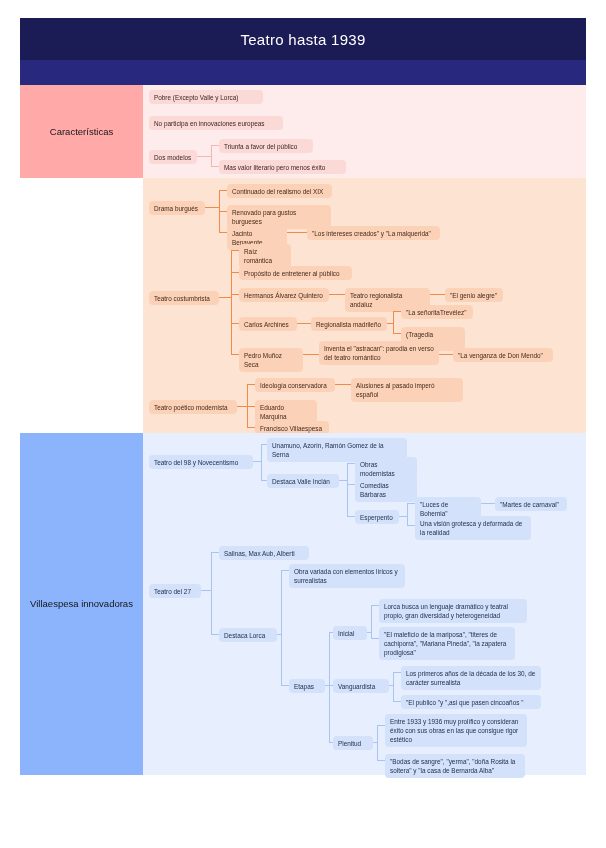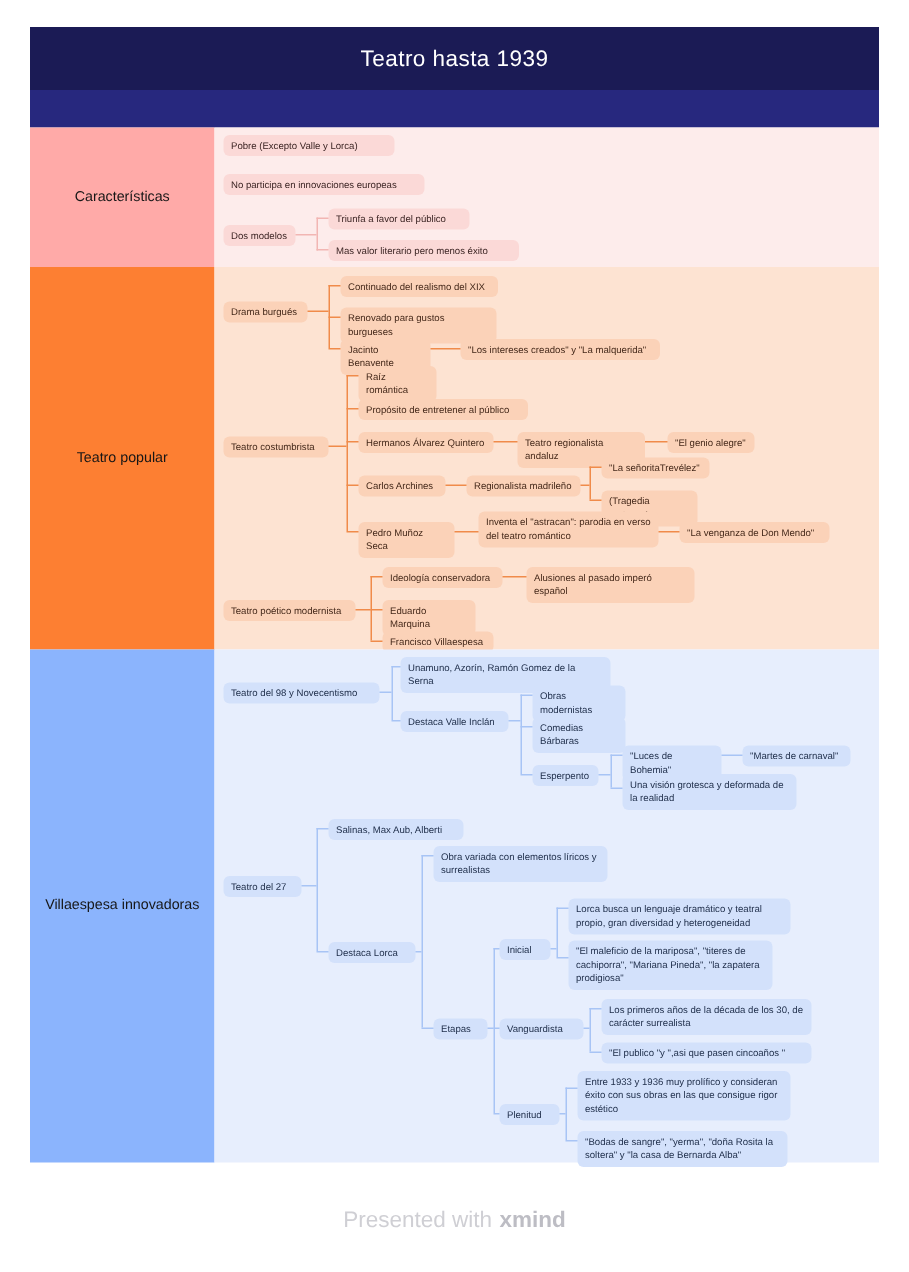--- a/index.html
+++ b/index.html
@@ -74,23 +74,20 @@
       <div class="node n-car" style="left:76px;top:75px;width:127px;">Mas valor literario pero menos éxito</div>
 
       <div class="ln ln-car h" style="left:54px;top:71px;width:14px;"></div>
       <div class="ln ln-car v" style="left:68px;top:60px;height:22px;"></div>
       <div class="ln ln-car h" style="left:68px;top:60px;width:8px;"></div>
       <div class="ln ln-car h" style="left:68px;top:81px;width:8px;"></div>
     </div>
   </div>
 
   <div class="band band-pop">
-    <div class="side">
-      <span>Teatro popular</span>
-    </div>
     <div class="body">
 
       <div class="node n-pop" style="left:6px;top:23px;width:56px;">Drama burgués</div>
       <div class="node n-pop" style="left:84px;top:6px;width:105px;">Continuado del realismo del XIX</div>
       <div class="node n-pop" style="left:84px;top:27px;width:104px;">Renovado para gustos burgueses</div>
       <div class="node n-pop" style="left:84px;top:48px;width:60px;">Jacinto Benavente</div>
       <div class="node n-pop" style="left:164px;top:48px;width:133px;">"Los intereses creados" y "La malquerida"</div>
       <div class="ln ln-pop h" style="left:62px;top:29px;width:14px;"></div>
       <div class="ln ln-pop v" style="left:76px;top:12px;height:42px;"></div>
       <div class="ln ln-pop h" style="left:76px;top:12px;width:8px;"></div>
@@ -212,18 +209,14 @@
       <div class="ln ln-ten h" style="left:250px;top:239px;width:8px;"></div>
       <div class="ln ln-ten h" style="left:250px;top:268px;width:8px;"></div>
 
       <div class="ln ln-ten h" style="left:230px;top:309px;width:4px;"></div>
       <div class="ln ln-ten v" style="left:234px;top:292px;height:35px;"></div>
       <div class="ln ln-ten h" style="left:234px;top:292px;width:8px;"></div>
       <div class="ln ln-ten h" style="left:234px;top:327px;width:8px;"></div>
     </div>
   </div>
 
-  <div class="footer">
-    <span class="f1">Presented with</span>
-    <span class="f2">xmind</span>
-  </div>
 
 </div>
 
 </body></html>

